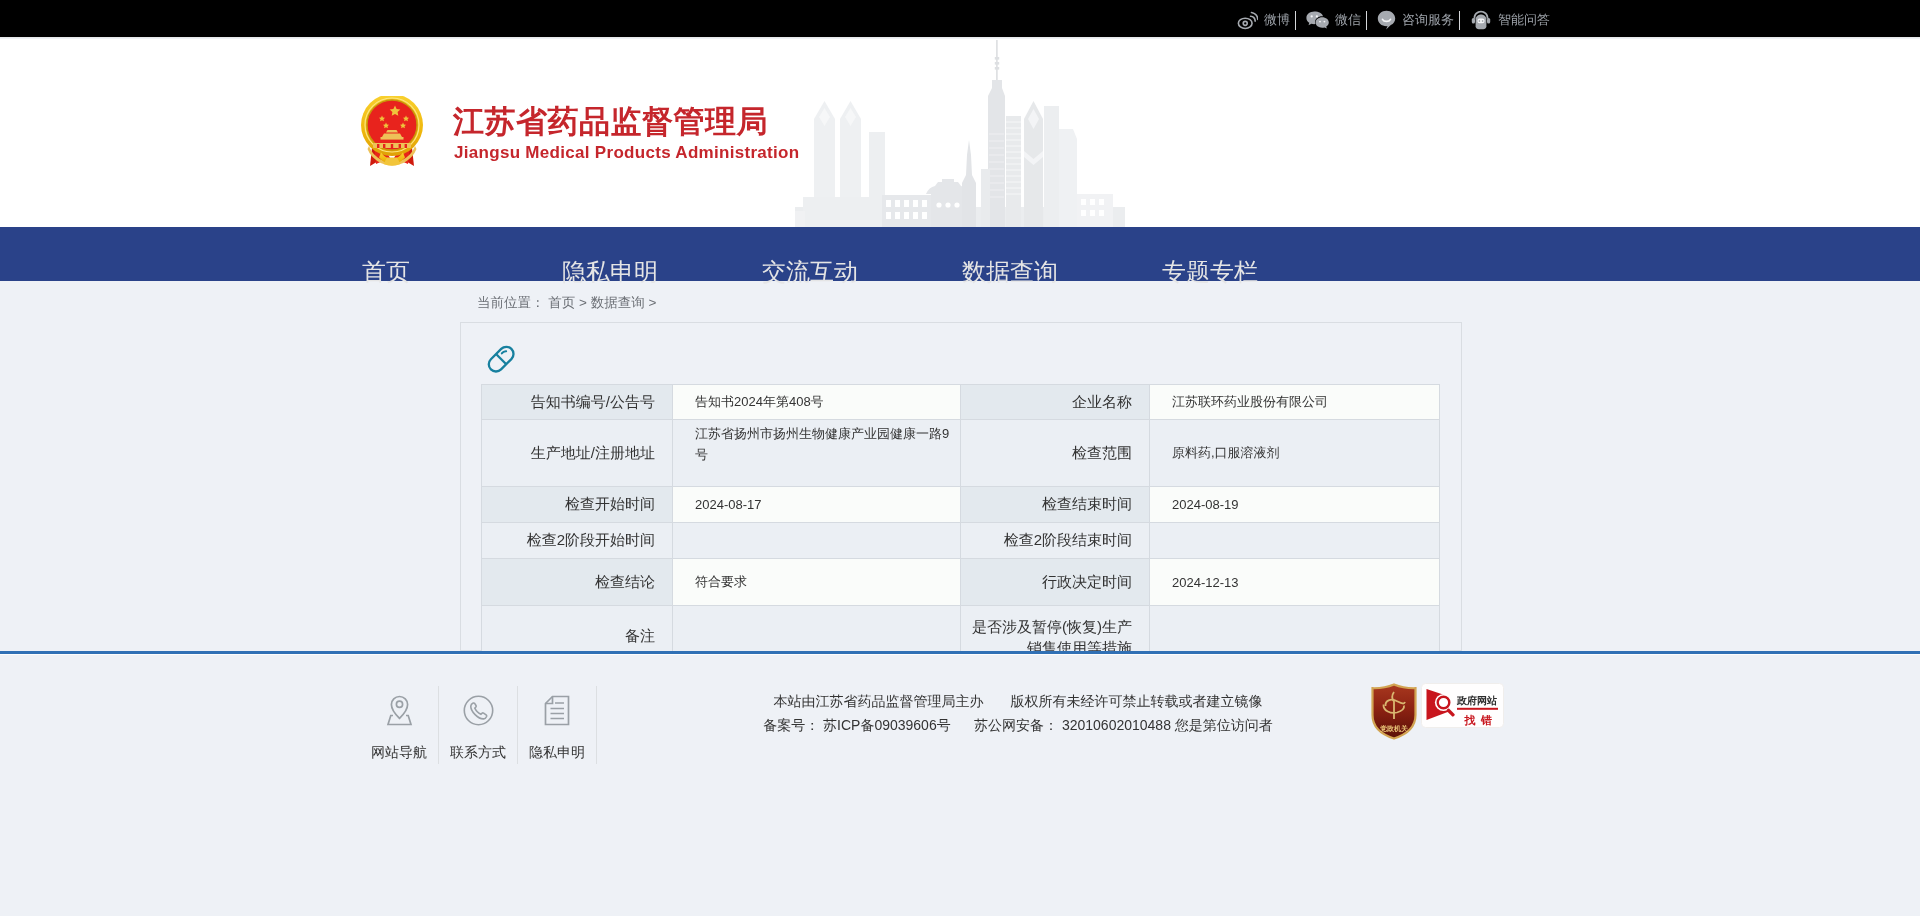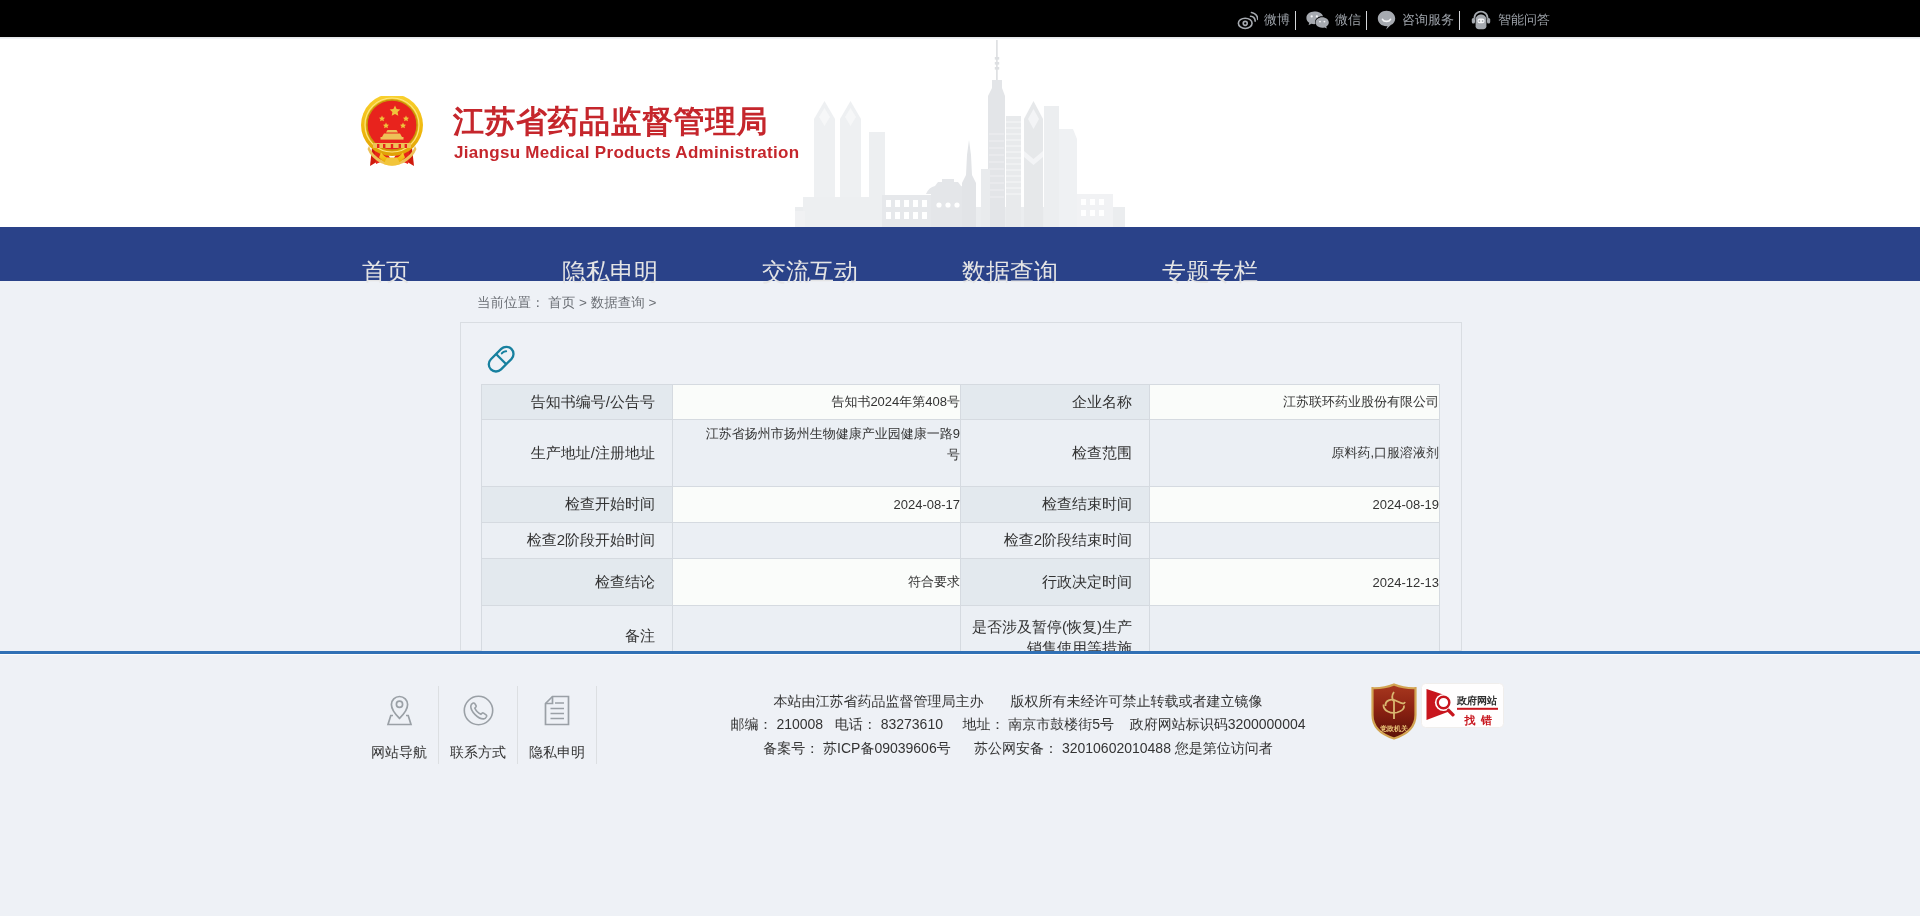--- a/index.html
+++ b/index.html
@@ -16,21 +16,21 @@
 .htitle { position:absolute; left:453px; top:62px; color:#c5262c; font-size:31px; font-weight:bold; letter-spacing:0.5px; white-space:nowrap; }
 .hsub { position:absolute; left:454px; top:104px; color:#c5262c; font-size:17px; font-weight:bold; letter-spacing:0.3px; white-space:nowrap; }
 .skyline { position:absolute; left:795px; top:0; }
 .nav { position:absolute; left:0; top:227px; width:1920px; height:54px; background:#2a4289; }
 .navin { position:absolute; left:362px; top:0; width:1200px; height:54px; display:flex; }
 .navitem { width:200px; height:54px; line-height:49px; text-align:left; color:#e5e5e5; font-size:24px;margin-top:20px; }
 .crumb { position:absolute; left:461px; top:294px; font-size:13.5px; color:#6b6f75;margin-left:16px; }
 .card { position:absolute; left:460px; top:322px; width:1002px; height:329px; border:1px solid #d9dde2; }
 .pill { position:absolute; left:24px; top:20px; }
 table.info { position:absolute; left:20px; top:61px; width:958px; border-collapse:collapse; table-layout:fixed; }
-table.info td { border:1px solid #d5dae0; font-size:13px; color:#333; padding:0 0 0 22px; vertical-align:middle;text-align:right; }
+table.info td { border:1px solid #d5dae0; font-size:13px; color:#333; padding:0 0 0 22px; vertical-align:middle; }
 table.info td.lbl { font-size:15px; font-weight:normal; text-align:right; padding:0 17px 0 0; }
 tr.odd td.lbl { background:#e3e9ee; }
 tr.odd td.val { background:#fafcfa; }
 tr.even td.lbl { background:#ebeff4; }
 tr.even td.val { background:#ebeff4; }
 .fline { position:absolute; left:0; top:651px; width:1920px; height:3px; background:#3070b5; }
 .fwhite { position:absolute; left:0; top:654px; width:1920px; height:1px; background:#fdfdfd; }
 .footer { position:absolute; left:0; top:655px; width:1920px; height:261px; background:#eef1f6; }
 .fitems { position:absolute; left:360px; top:31px; display:flex; }
 .fitem { width:78px; text-align:center; position:relative; }
@@ -283,21 +283,20 @@
           <g fill="none" stroke="#9aa0a6" stroke-width="1.7">
             <path d="M9.5 2.5 H25.5 V30.5 H2.5 V9.5 Z"></path>
             <path d="M9.5 2.5 V9.5 H2.5"></path>
             <path d="M12 9 h9 M7.5 14.5 h13.5 M7.5 19.5 h13.5 M7.5 24.5 h13.5"></path>
           </g>
         </svg><div class="lab">隐私申明</div></div>
     <div class="fdiv"></div>
   </div>
   <div class="fcenter">
     <div class="l1">本站由江苏省药品监督管理局主办&nbsp;&nbsp;&nbsp;&nbsp;&nbsp;&nbsp;&nbsp;版权所有未经许可禁止转载或者建立镜像</div>
-    <div class="l2">邮编：&nbsp;210008&nbsp;&nbsp;&nbsp;电话：&nbsp;83273610&nbsp;&nbsp;&nbsp;&nbsp;&nbsp;地址：&nbsp;南京市鼓楼街5号&nbsp;&nbsp;&nbsp;&nbsp;政府网站标识码3200000004</div>
     <div class="l3">备案号：&nbsp;苏ICP备09039606号&nbsp;&nbsp;&nbsp;&nbsp;&nbsp;&nbsp;苏公网安备：&nbsp;32010602010488&nbsp;您是第位访问者</div>
   </div>
   <div class="badges">
     <svg width="46" height="57" viewBox="0 0 46 57" style="margin-right:4px">
       <defs>
           <linearGradient id="shg" x1="0" y1="0" x2="0" y2="1">
             <stop offset="0" stop-color="#a8381f"></stop>
             <stop offset="0.45" stop-color="#8c2212"></stop>
             <stop offset="1" stop-color="#5a0f07"></stop>
           </linearGradient>

